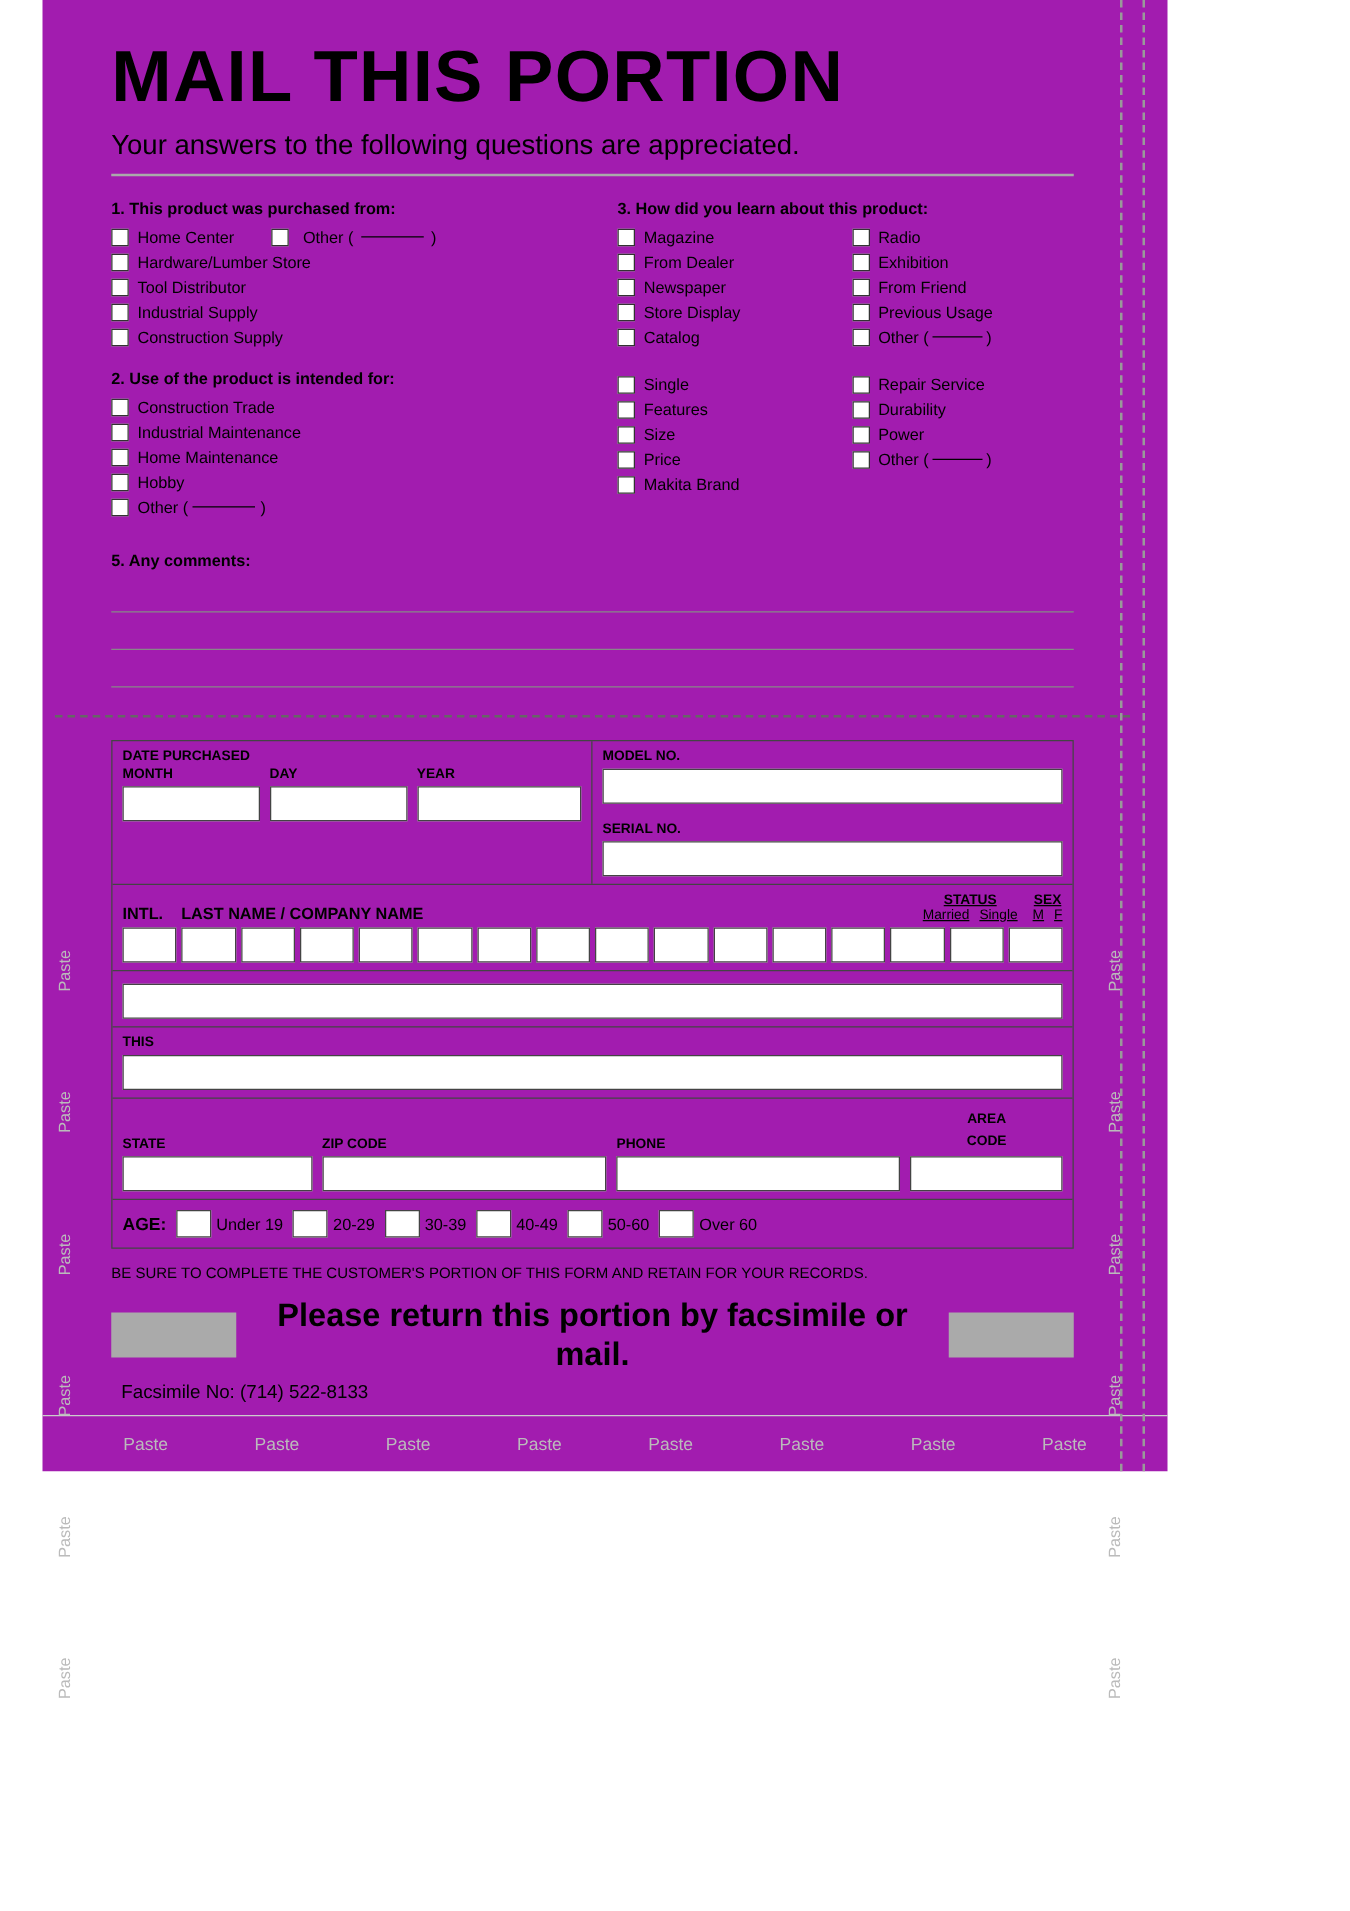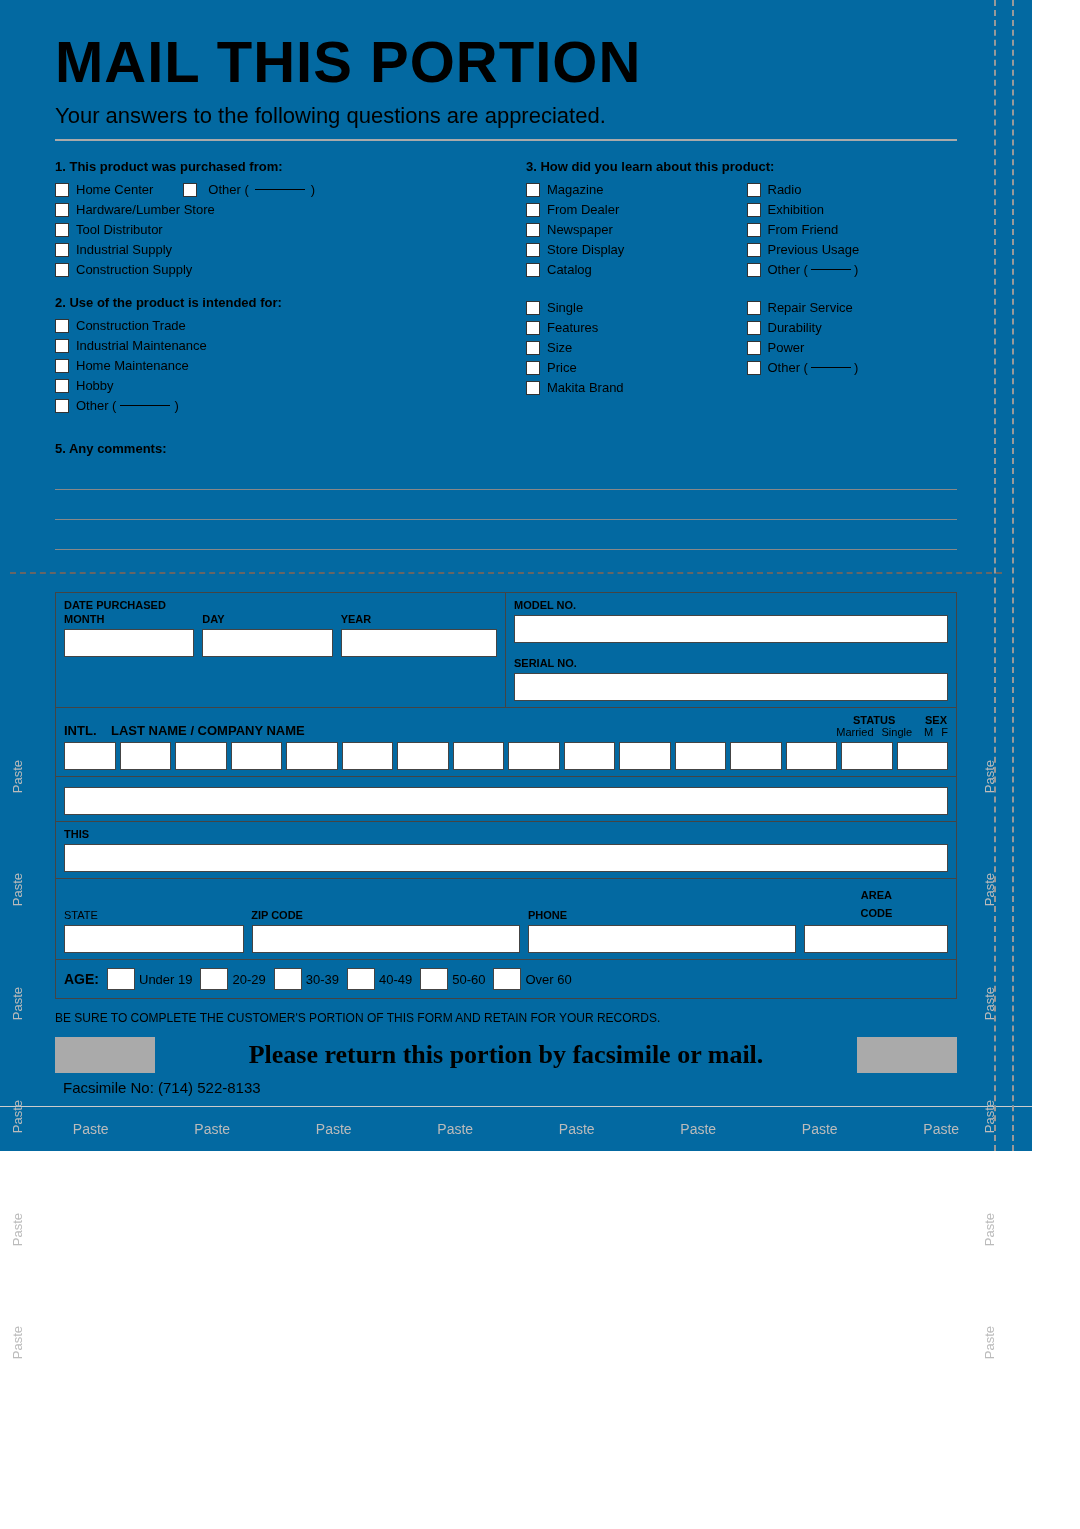--- a/index.html
+++ b/index.html
@@ -5,23 +5,24 @@
     * { box-sizing: border-box; margin: 0; padding: 0; }
     body {
       font-family: Arial, Helvetica, sans-serif;
       background: #fff;
       width: 1080px;
       min-height: 1529px;
       position: relative;
     }
 
     .page-wrapper {
-      width: 1032px;
-      background: #0369a1;
+      width: 900px;
+      background: #a21caf;
       position: relative;
+      margin-left: 34px;
     }
 
     
     .right-dashes {
       position: absolute;
       right: 18px;
       top: 0;
       bottom: 0;
       width: 20px;
       border-left: 2px dashed #999;
@@ -273,21 +274,21 @@
       padding: 6px 8px;
     }
 
     .szp-header {
       display: flex;
       gap: 8px;
       margin-bottom: 4px;
       align-items: flex-end;
     }
 
-    .szp-state-label { font-size: 11px; font-weight: 400; flex: 1; }
+    .szp-state-label { font-size: 11px; font-weight: 700; flex: 1; }
     .szp-zip-label { font-size: 11px; font-weight: 700; flex: 1.5; }
     .szp-phone-label { font-size: 11px; font-weight: 700; flex: 1.5; }
 
     .szp-boxes {
       display: flex;
       gap: 8px;
     }
 
     .szp-box-state { border: 1.5px solid #444; height: 28px; flex: 1; background: #fff; }
     .szp-box-zip { border: 1.5px solid #444; height: 28px; flex: 1.5; background: #fff; }
@@ -331,21 +332,20 @@
       margin: 12px 0;
       text-align: left;
     }
 
     
     .return-banner {
       display: flex;
       align-items: center;
       gap: 18px;
       margin: 10px 0 6px 0;
-      font-family: Liberation Serif, serif;
     }
 
     .gray-block {
       width: 100px;
       height: 36px;
       background: #aaa;
       flex-shrink: 0;
     }
 
     .return-text {
@@ -638,21 +638,21 @@
           <div class="serial-box"></div>
         </div>
       </div>
 
       <div class="name-row">
         <div class="name-row-header">
           <span style="font-size:13px;font-weight:700;">
             <span>INTL.</span>&nbsp;&nbsp;&nbsp;
             <span>LAST NAME / COMPANY NAME</span>
           </span>
-          <div style="display:flex; gap:12px; align-items:flex-end;">
+          <div style="display:flex; gap:12px; align-items:flex-end;text-decoration:underline;">
             <div style="text-align:center;">
               <div style="font-size:11px;font-weight:700;">STATUS</div>
               <div style="font-size:11px; display:flex; gap:8px;">
                 <span>Married</span>
                 <span>Single</span>
               </div>
             </div>
             <div style="text-align:center;">
               <div style="font-size:11px;font-weight:700;">SEX</div>
               <div style="font-size:11px; display:flex; gap:8px;">

